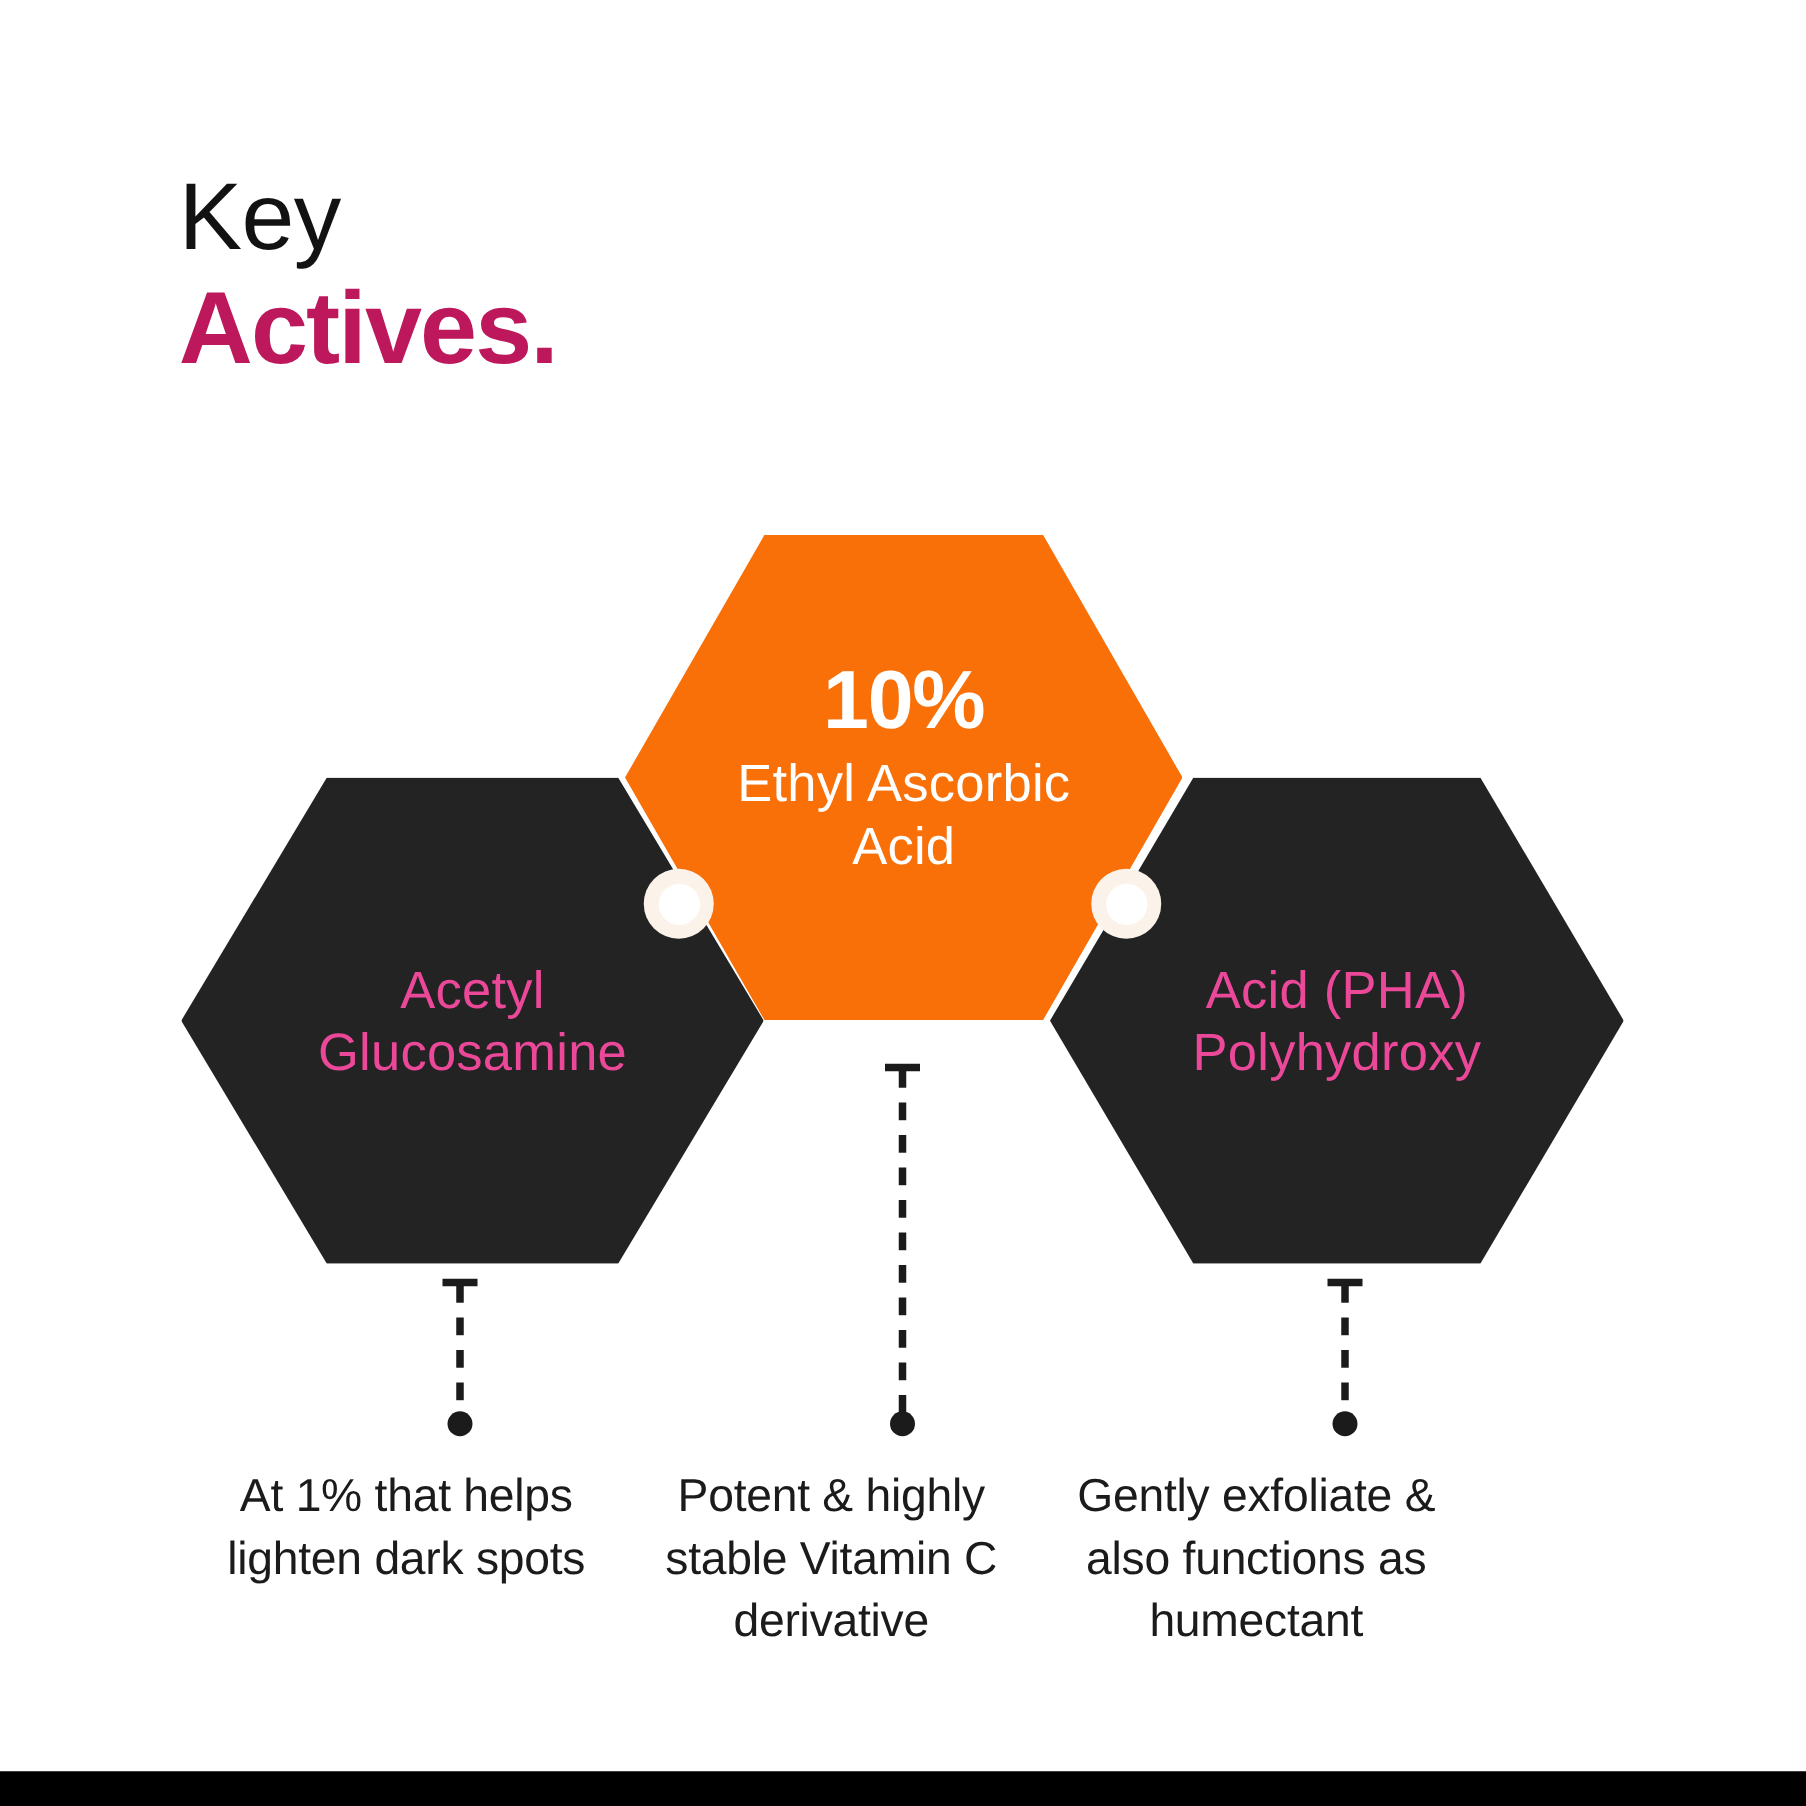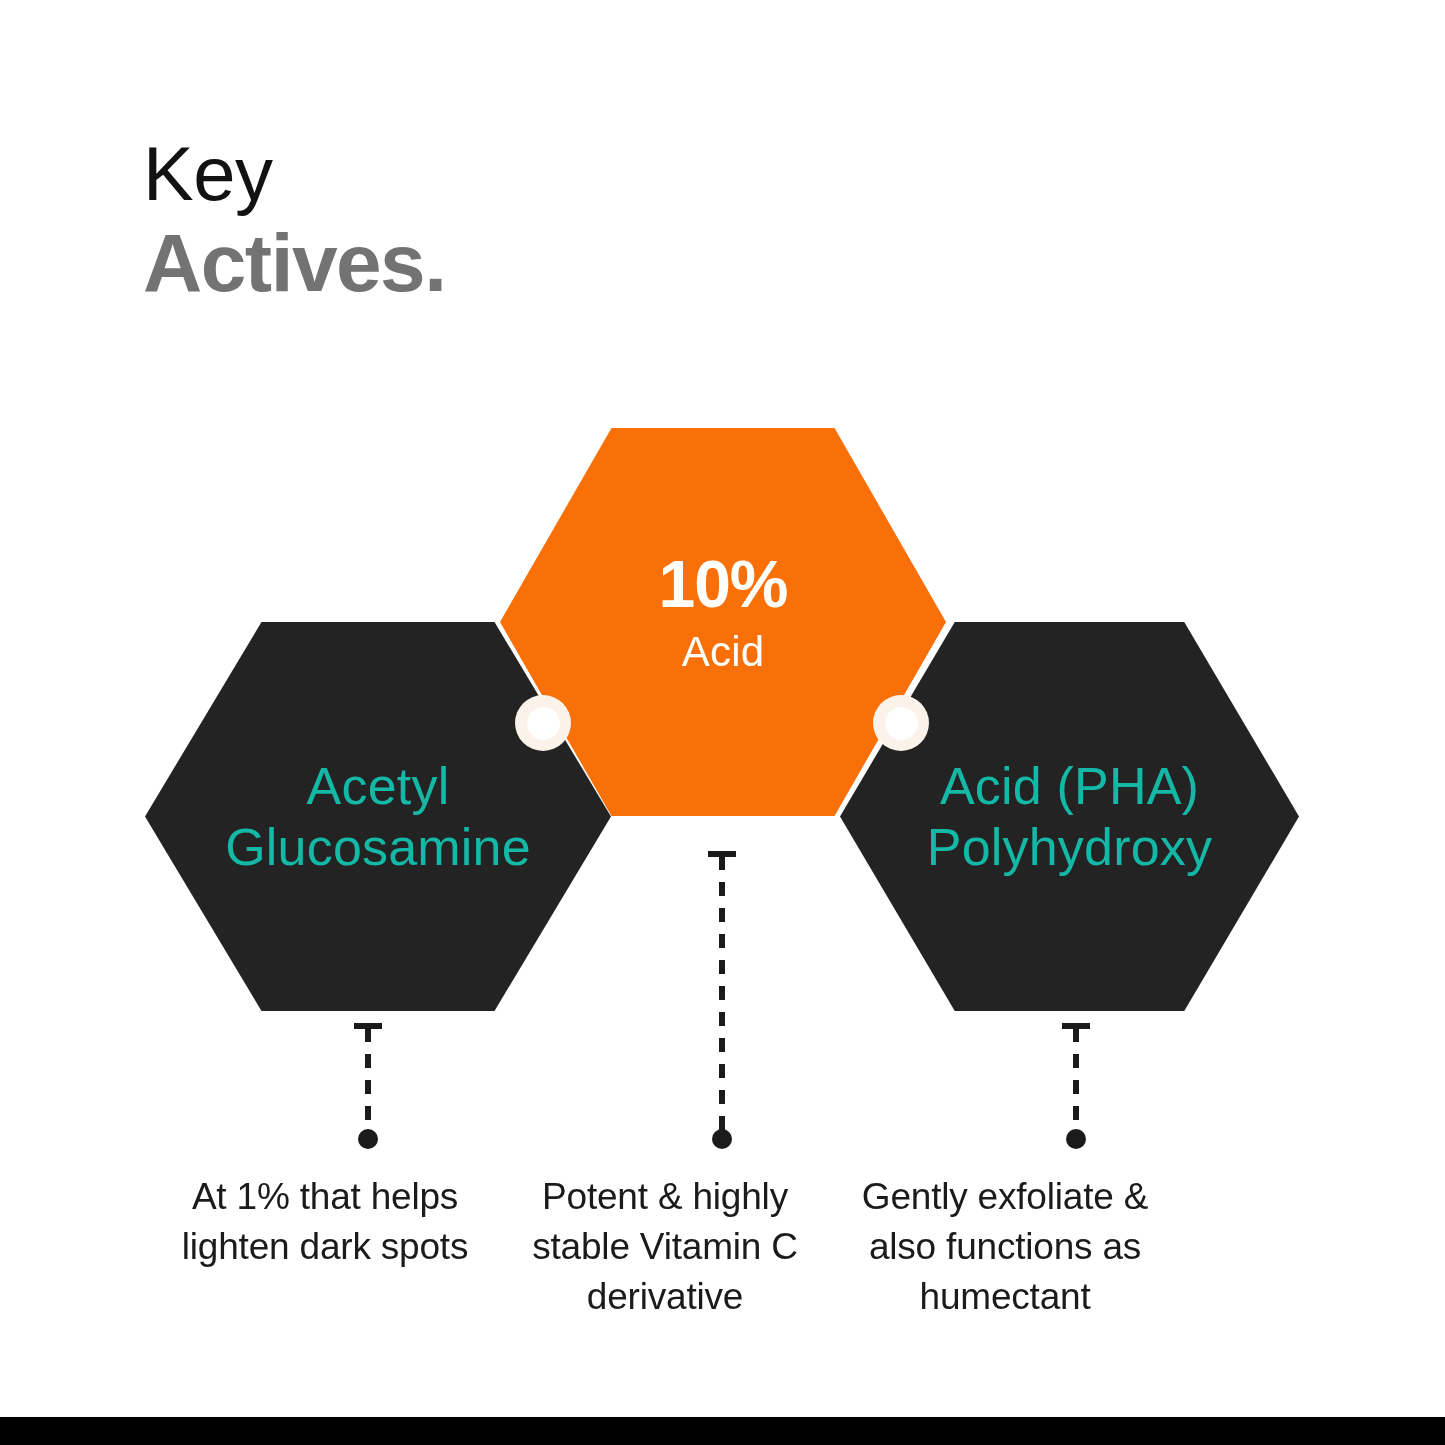--- a/index.html
+++ b/index.html
@@ -32,21 +32,21 @@
     font-size:76px;
     font-weight:300;
     letter-spacing:-0.5px;
     color:#121212;
     display:block;
   }
   .title-line2 {
     font-size:82px;
     font-weight:800;
     letter-spacing:-1.5px;
-    color:#737373;
+    color:#be185d;
     display:block;
     margin-top:10px;
   }
 
   
   #hex-stage {
     position:absolute;
     left:0; top:0;
     width:1445px;
     height:1445px;
@@ -78,23 +78,23 @@
     width:459px; height:389px;
     background:#232323;
   }
   #hex-center {
     left:500px; top:428px;
     width:446px; height:388px;
     background:#F97008;
   }
 
   .hex-label {
-    color:#14b8a6;
+    color:#ec4899;
     font-weight:400;
-    font-size:52px;
+    font-size:42px;
     line-height:1.17;
     letter-spacing:0.2px;
     padding:0 26px;
   }
 
   .center-inner {
     display:flex;
     flex-direction:column;
     align-items:center;
     justify-content:center;
@@ -212,20 +212,21 @@
     <div class="hex hex-flat" id="hex-right">
       <div class="hex-label">
         <div>Acid (PHA)</div>
         <div>Polyhydroxy</div>
       </div>
     </div>
 
     <div class="hex hex-flat" id="hex-center">
       <div class="center-inner">
         <div class="center-percent">10%</div>
+        <div class="center-name">Ethyl Ascorbic</div>
         <div class="center-name">Acid</div>
       </div>
     </div>
 
     <div class="knob" id="knob-left"></div>
     <div class="knob" id="knob-right"></div>
 
     <div class="leader" id="leader-1">
       <span class="cap"></span>
       <span class="dot"></span>

